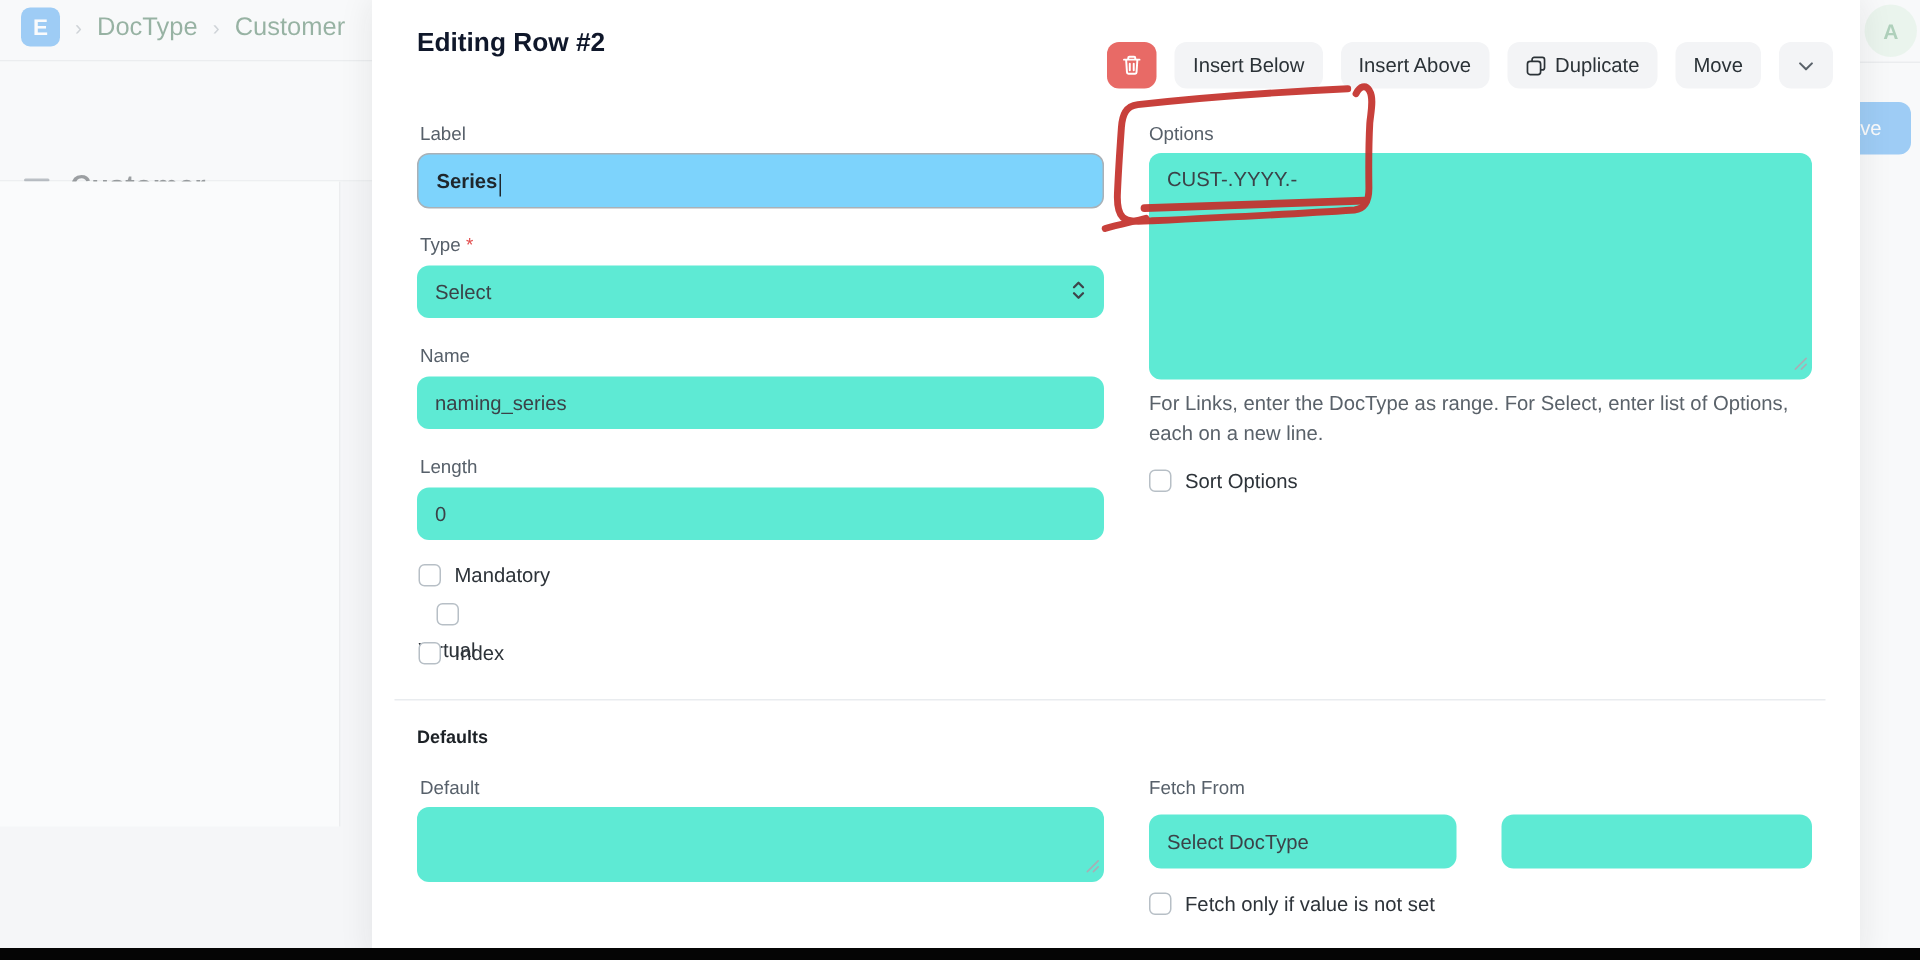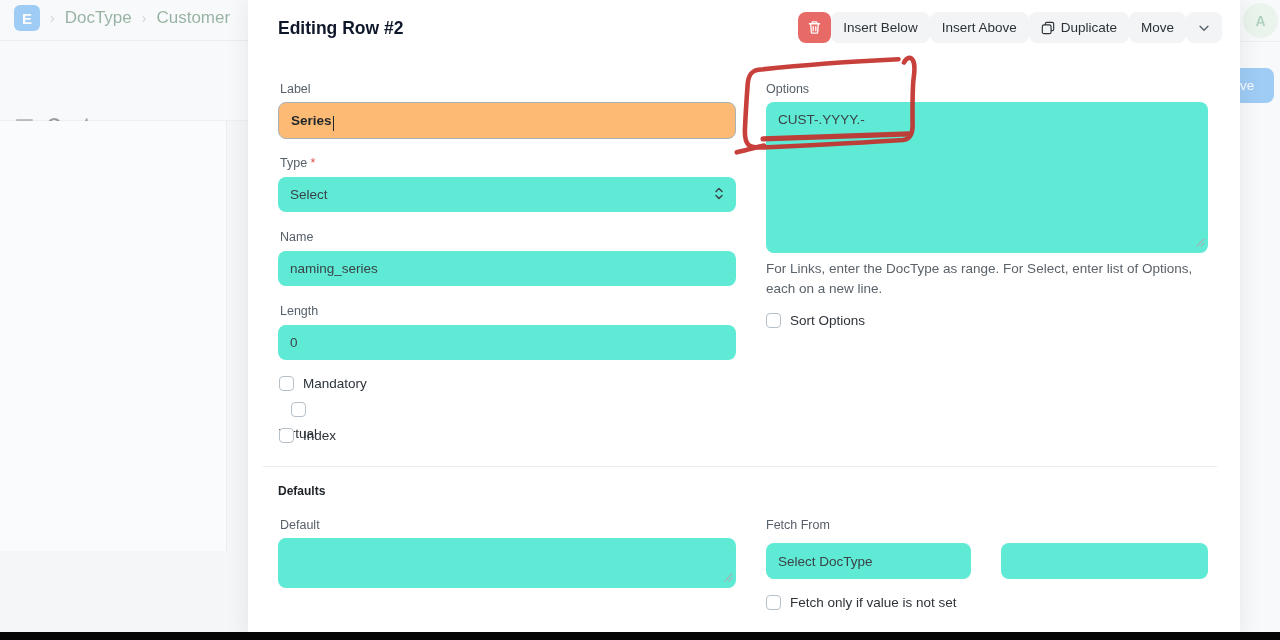--- a/index.html
+++ b/index.html
@@ -31,31 +31,31 @@
             display:flex; align-items:center; justify-content:center; }
   .save-btn { position:absolute; left:-36px; top:68px; width:70px; height:35px; border-radius:8px;
               background:#2490ef; color:#fff; font-size:13.5px; font-weight:500;
               display:flex; align-items:center; justify-content:center; border:none; }
 
   
   .modal { position:absolute; left:248px; top:0; width:992px; height:640px; background:#fff;
            box-shadow:0 0 22px rgba(28,33,38,.09); }
   .modal-title { position:absolute; left:30px; top:18px; font-size:17.5px; font-weight:700; color:#0f172a; }
 
-  .toolbar { position:absolute; top:12px; right:18px; display:flex; gap:0; height:31px; }
+  .toolbar { position:absolute; top:28px; right:18px; display:flex; gap:12px; height:31px; }
   .btn { height:31px; border:none; border-radius:8px; background:#f3f4f6; color:#2b3237;
          font-family:inherit; font-size:13.5px; padding:0 12px; display:flex; align-items:center; gap:6px; cursor:pointer; }
   .btn-danger { width:33px; justify-content:center; background:#e86a66; padding:0; }
   .btn-icononly { width:36px; justify-content:center; padding:0; }
 
   .f-label { position:absolute; font-size:12.5px; color:#57606a; }
   .req { color:#e24c4c; }
   .ctl { position:absolute; background:#5eead4; border-radius:8px; font-size:13.5px; color:#3b4248;
          display:flex; align-items:center; padding:0 12px; }
-  .ctl-focus { background:#fdba74; border:1px solid #a9b1b7; font-weight:700; color:#1f262b; }
+  .ctl-focus { background:#7dd3fc; border:1px solid #a9b1b7; font-weight:700; color:#1f262b; }
   .caret-bar { display:inline-block; width:1.5px; height:15px; background:#1f262b; margin-left:1px; transform:translateY(3px); }
   .textarea { align-items:flex-start; padding-top:10px; }
   .resize-h { position:absolute; right:3px; bottom:3px; }
   .select-caret { position:absolute; right:12px; top:50%; transform:translateY(-50%); }
 
   .cb-row { position:absolute; display:flex; align-items:center; gap:9px; }
   .cb-box { width:15px; height:15px; border:1px solid #b7bfc6; border-radius:4px; background:#fff; }
   .cb-label { font-size:13.5px; color:#2d3339; }
 
   .divider { position:absolute; left:15px; top:466px; width:954px; height:1px; background:#e9ecef; }

